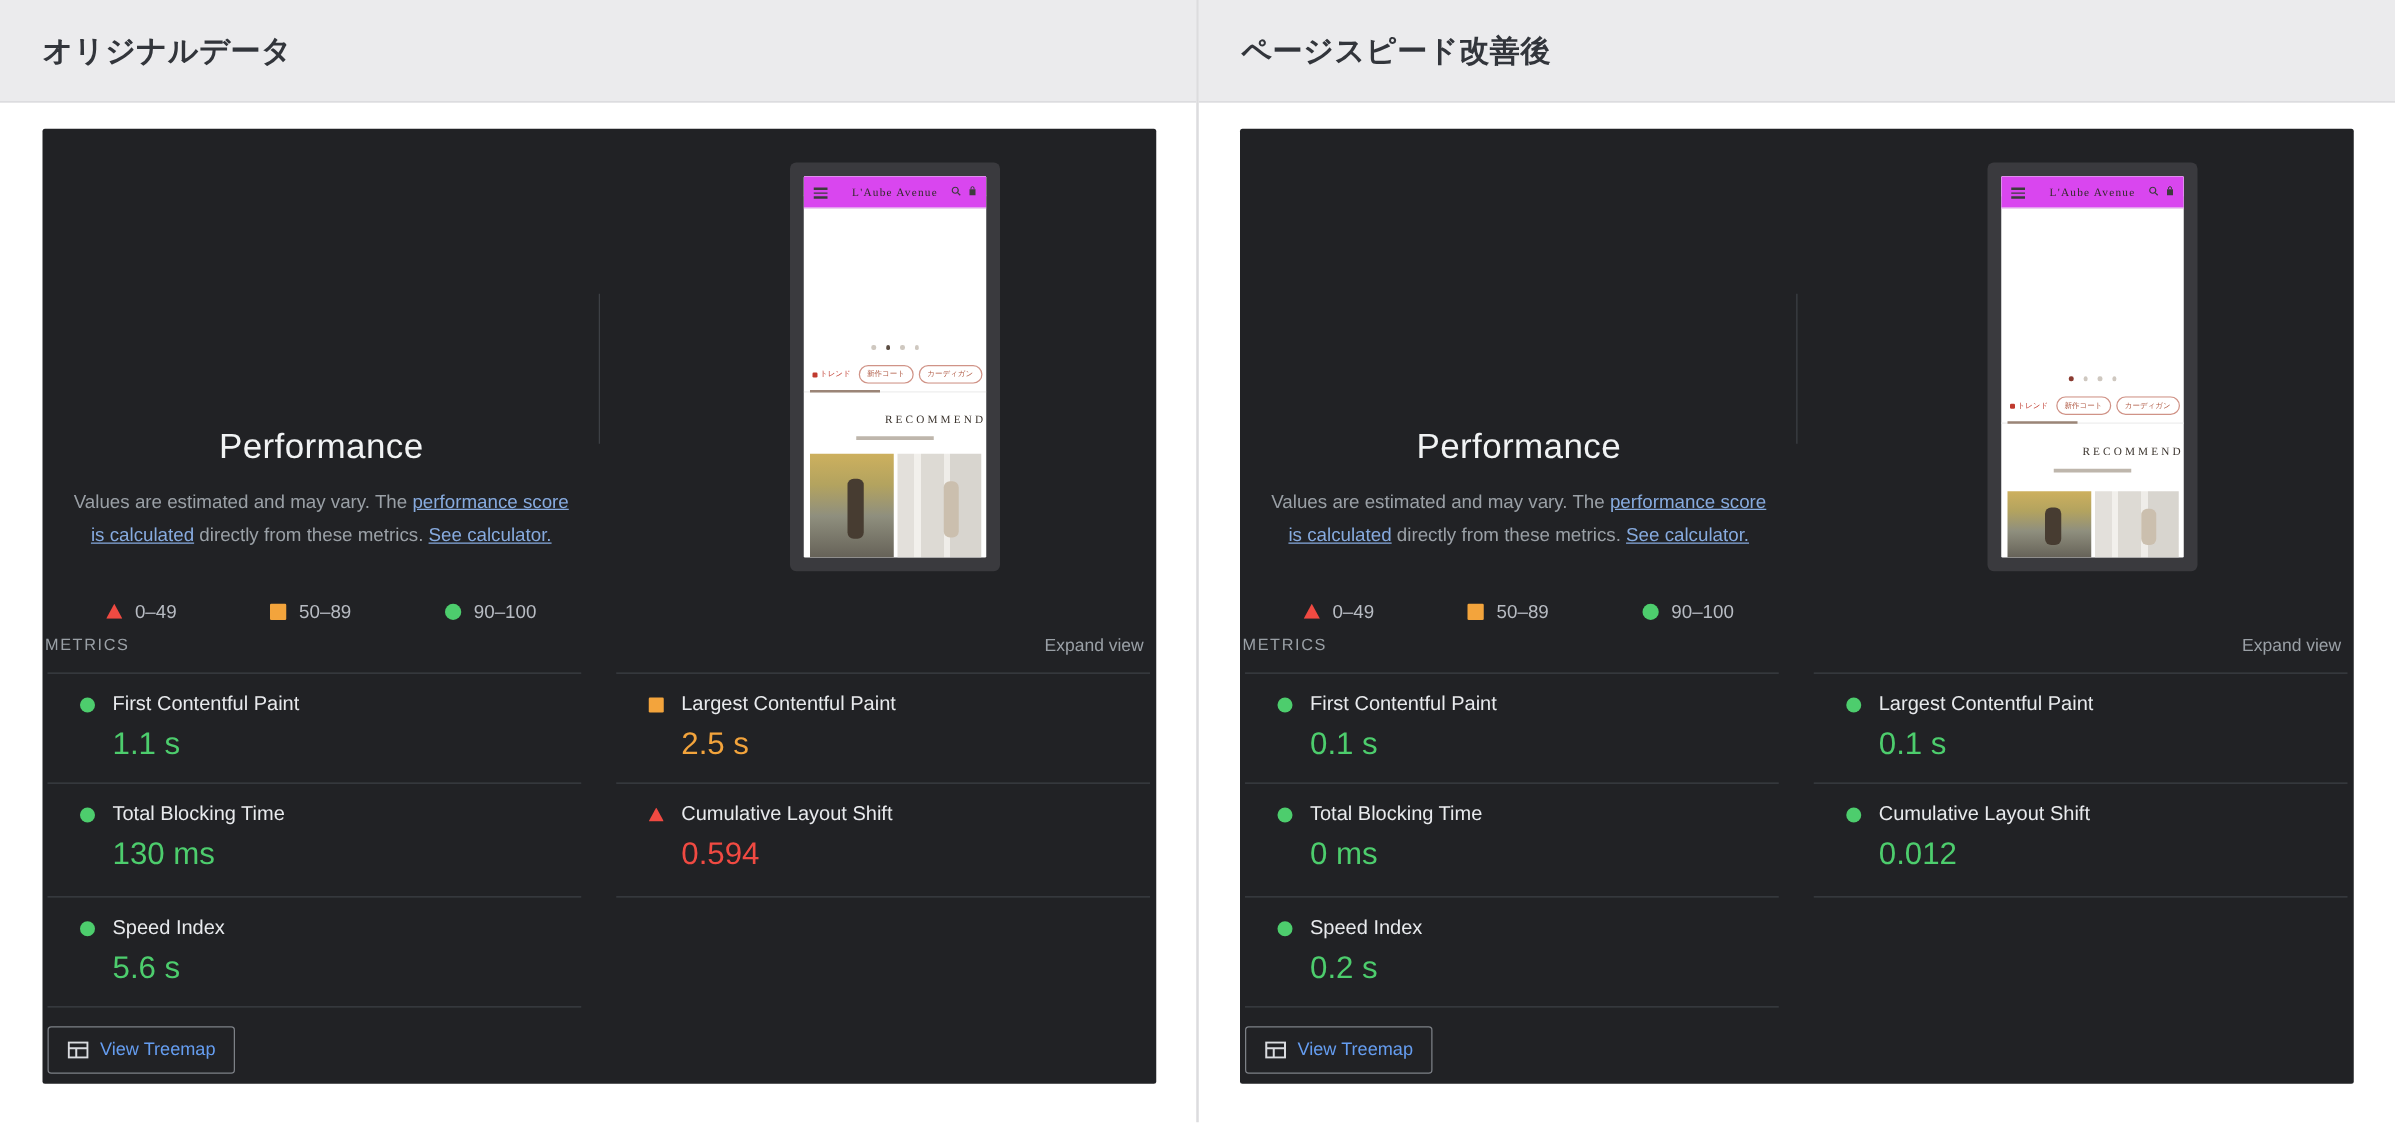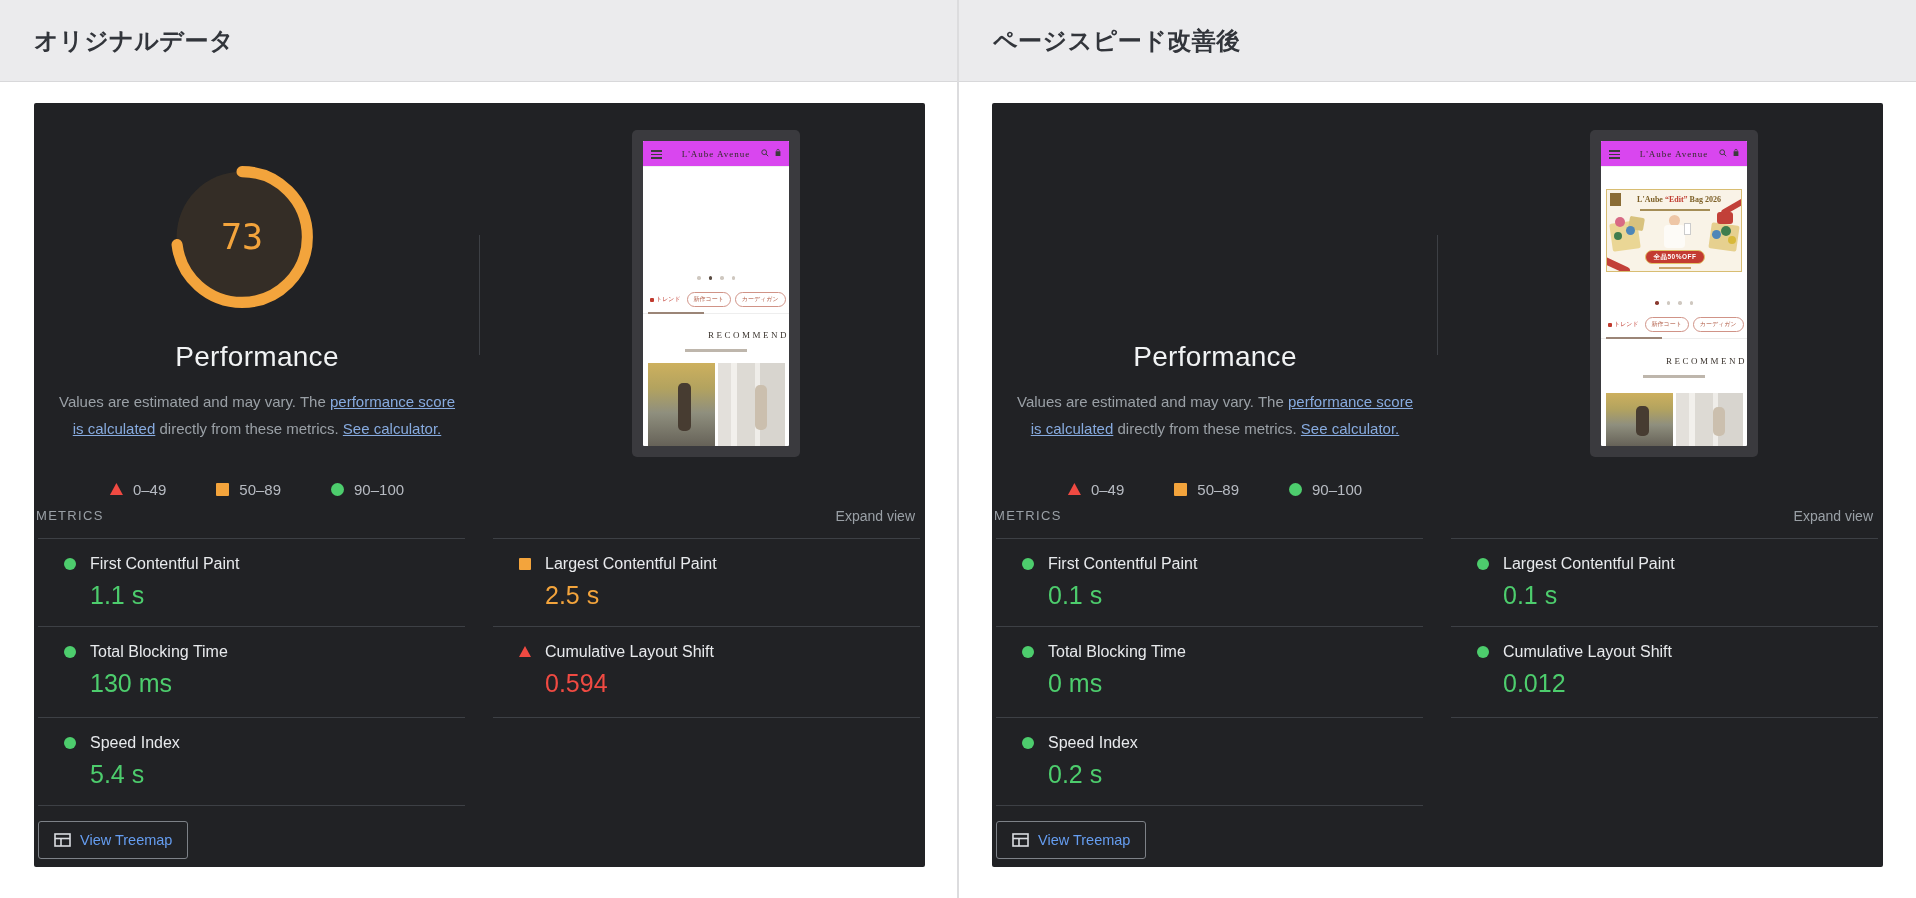--- a/index.html
+++ b/index.html
@@ -40,21 +40,21 @@
   .gauge-score{position:absolute;inset:0;display:flex;align-items:center;justify-content:center;
                font-family:"DejaVu Sans Mono",monospace;font-size:35px;color:#ddd}
 
   .category{position:absolute;top:238px;left:0;width:446px;margin:0;text-align:center;
             font-size:28px;font-weight:500;color:#f1f3f4;letter-spacing:.3px}
   .desc{position:absolute;top:285px;left:18px;width:410px;margin:0;text-align:center;
         font-size:15px;line-height:27px;color:var(--muted)}
   .dlink{color:var(--desclink);text-decoration:underline;cursor:pointer;font-weight:500}
 
   .legend{position:absolute;top:378px;left:0;width:446px;display:flex;justify-content:center;
-          gap:50px;align-items:center;font-size:15px;color:#b7bbc2}
+          gap:75px;align-items:center;font-size:15px;color:#b7bbc2}
   .legend-item{display:flex;align-items:center;gap:10px}
   .dot{width:12px;height:12px;display:inline-block;flex:none}
   .legend .dot{width:13px;height:13px}
   .s-good .dot{background:var(--good);border-radius:50%}
   .s-average .dot{background:var(--average);border-radius:1px}
   .s-poor .dot{background:var(--poor);clip-path:polygon(50% 0,100% 92%,0 92%)}
 
   .metrics-label{position:absolute;top:405px;left:2px;font-size:13px;letter-spacing:1.3px;
                  font-weight:500;color:var(--muted)}
   .expand{position:absolute;top:405px;right:10px;font-size:14px;color:var(--muted);cursor:pointer}
@@ -176,27 +176,20 @@
 
 <div class="top-header" id="hdr-0">
   <span class="hdr-title">オリジナルデータ</span>
 </div>
 <div class="top-header" id="hdr-1">
   <span class="hdr-title">ページスピード改善後</span>
 </div>
 <div class="page-divider"></div>
 
 <section class="panel" id="panel-0">
-  <div class="gauge-wrap s-average">
-    <svg class="gauge-svg" viewBox="0 0 120 120">
-      <circle class="gauge-fill" cx="60" cy="60" r="53"></circle>
-      <circle class="gauge-arc" cx="60" cy="60" r="53" transform="rotate(-90 60 60)" stroke-dasharray="243.1 333.0"></circle>
-    </svg>
-    <div class="gauge-score">73</div>
-  </div>
   <h2 class="category">Performance</h2>
   <p class="desc"><span>Values are estimated and may vary. The </span><a class="dlink">performance score is calculated</a><span> directly from these metrics. </span><a class="dlink">See calculator.</a></p>
 
   <div class="legend">
     <span class="legend-item s-poor">
         <i class="dot"></i>
         <span>0–49</span>
       </span>
     <span class="legend-item s-average">
         <i class="dot"></i>
@@ -217,21 +210,21 @@
     <div class="mval">1.1 s</div>
   </div>
   <div class="mrow s-good" style="top:523px;left:4px">
     <i class="dot"></i>
     <div class="mname">Total Blocking Time</div>
     <div class="mval">130 ms</div>
   </div>
   <div class="mrow s-good" style="top:614px;left:4px">
     <i class="dot"></i>
     <div class="mname">Speed Index</div>
-    <div class="mval">5.4 s</div>
+    <div class="mval">5.6 s</div>
   </div>
   <div class="mrow s-average" style="top:435px;left:459px">
     <i class="dot"></i>
     <div class="mname">Largest Contentful Paint</div>
     <div class="mval">2.5 s</div>
   </div>
   <div class="mrow s-poor" style="top:523px;left:459px">
     <i class="dot"></i>
     <div class="mname">Cumulative Layout Shift</div>
     <div class="mval">0.594</div>
@@ -378,36 +371,20 @@
           <svg width="8" height="8" viewBox="0 0 10 10">
               <circle cx="4" cy="4" r="3" fill="none" stroke="#3c3c3c" stroke-width="1.2"></circle>
               <line x1="6.3" y1="6.3" x2="9" y2="9" stroke="#3c3c3c" stroke-width="1.2"></line>
             </svg>
           <svg width="8" height="9" viewBox="0 0 10 11">
               <path d="M2 4h6v6H2z" fill="#3c3c3c"></path>
               <path d="M3.5 4V3a1.5 1.5 0 013 0v1" fill="none" stroke="#3c3c3c" stroke-width="1"></path>
             </svg>
         </span>
       </div>
-      <div class="banner">
-        <i class="bn-logo"></i>
-        <div class="bn-title"><span>L'Aube </span><span class="acc">“Edit”</span><span> Bag 2026</span></div>
-        <i class="bn-sub"></i>
-        <span class="bn-gifts">
-          <i class="gL1"></i><i class="gL2"></i><i class="gL3"></i><i class="gL4"></i><i class="gL5"></i>
-          <i class="gR1"></i><i class="gR2"></i><i class="gR3"></i><i class="gR4"></i><i class="gR5"></i>
-        </span>
-        <i class="ribL"></i>
-        <i class="ribR"></i>
-        <i class="bn-head"></i>
-        <i class="bn-body"></i>
-        <i class="bn-phone"></i>
-        <div class="bn-badge">全品50%OFF</div>
-        <i class="bn-bsub"></i>
-      </div>
       <div class="car-dots">
           <i></i>
           <i></i>
           <i></i>
           <i></i>
         </div>
       <div class="chips">
         <span class="chip first">トレンド</span>
         <span class="chip">新作コート</span>
         <span class="chip">カーディガン</span>

